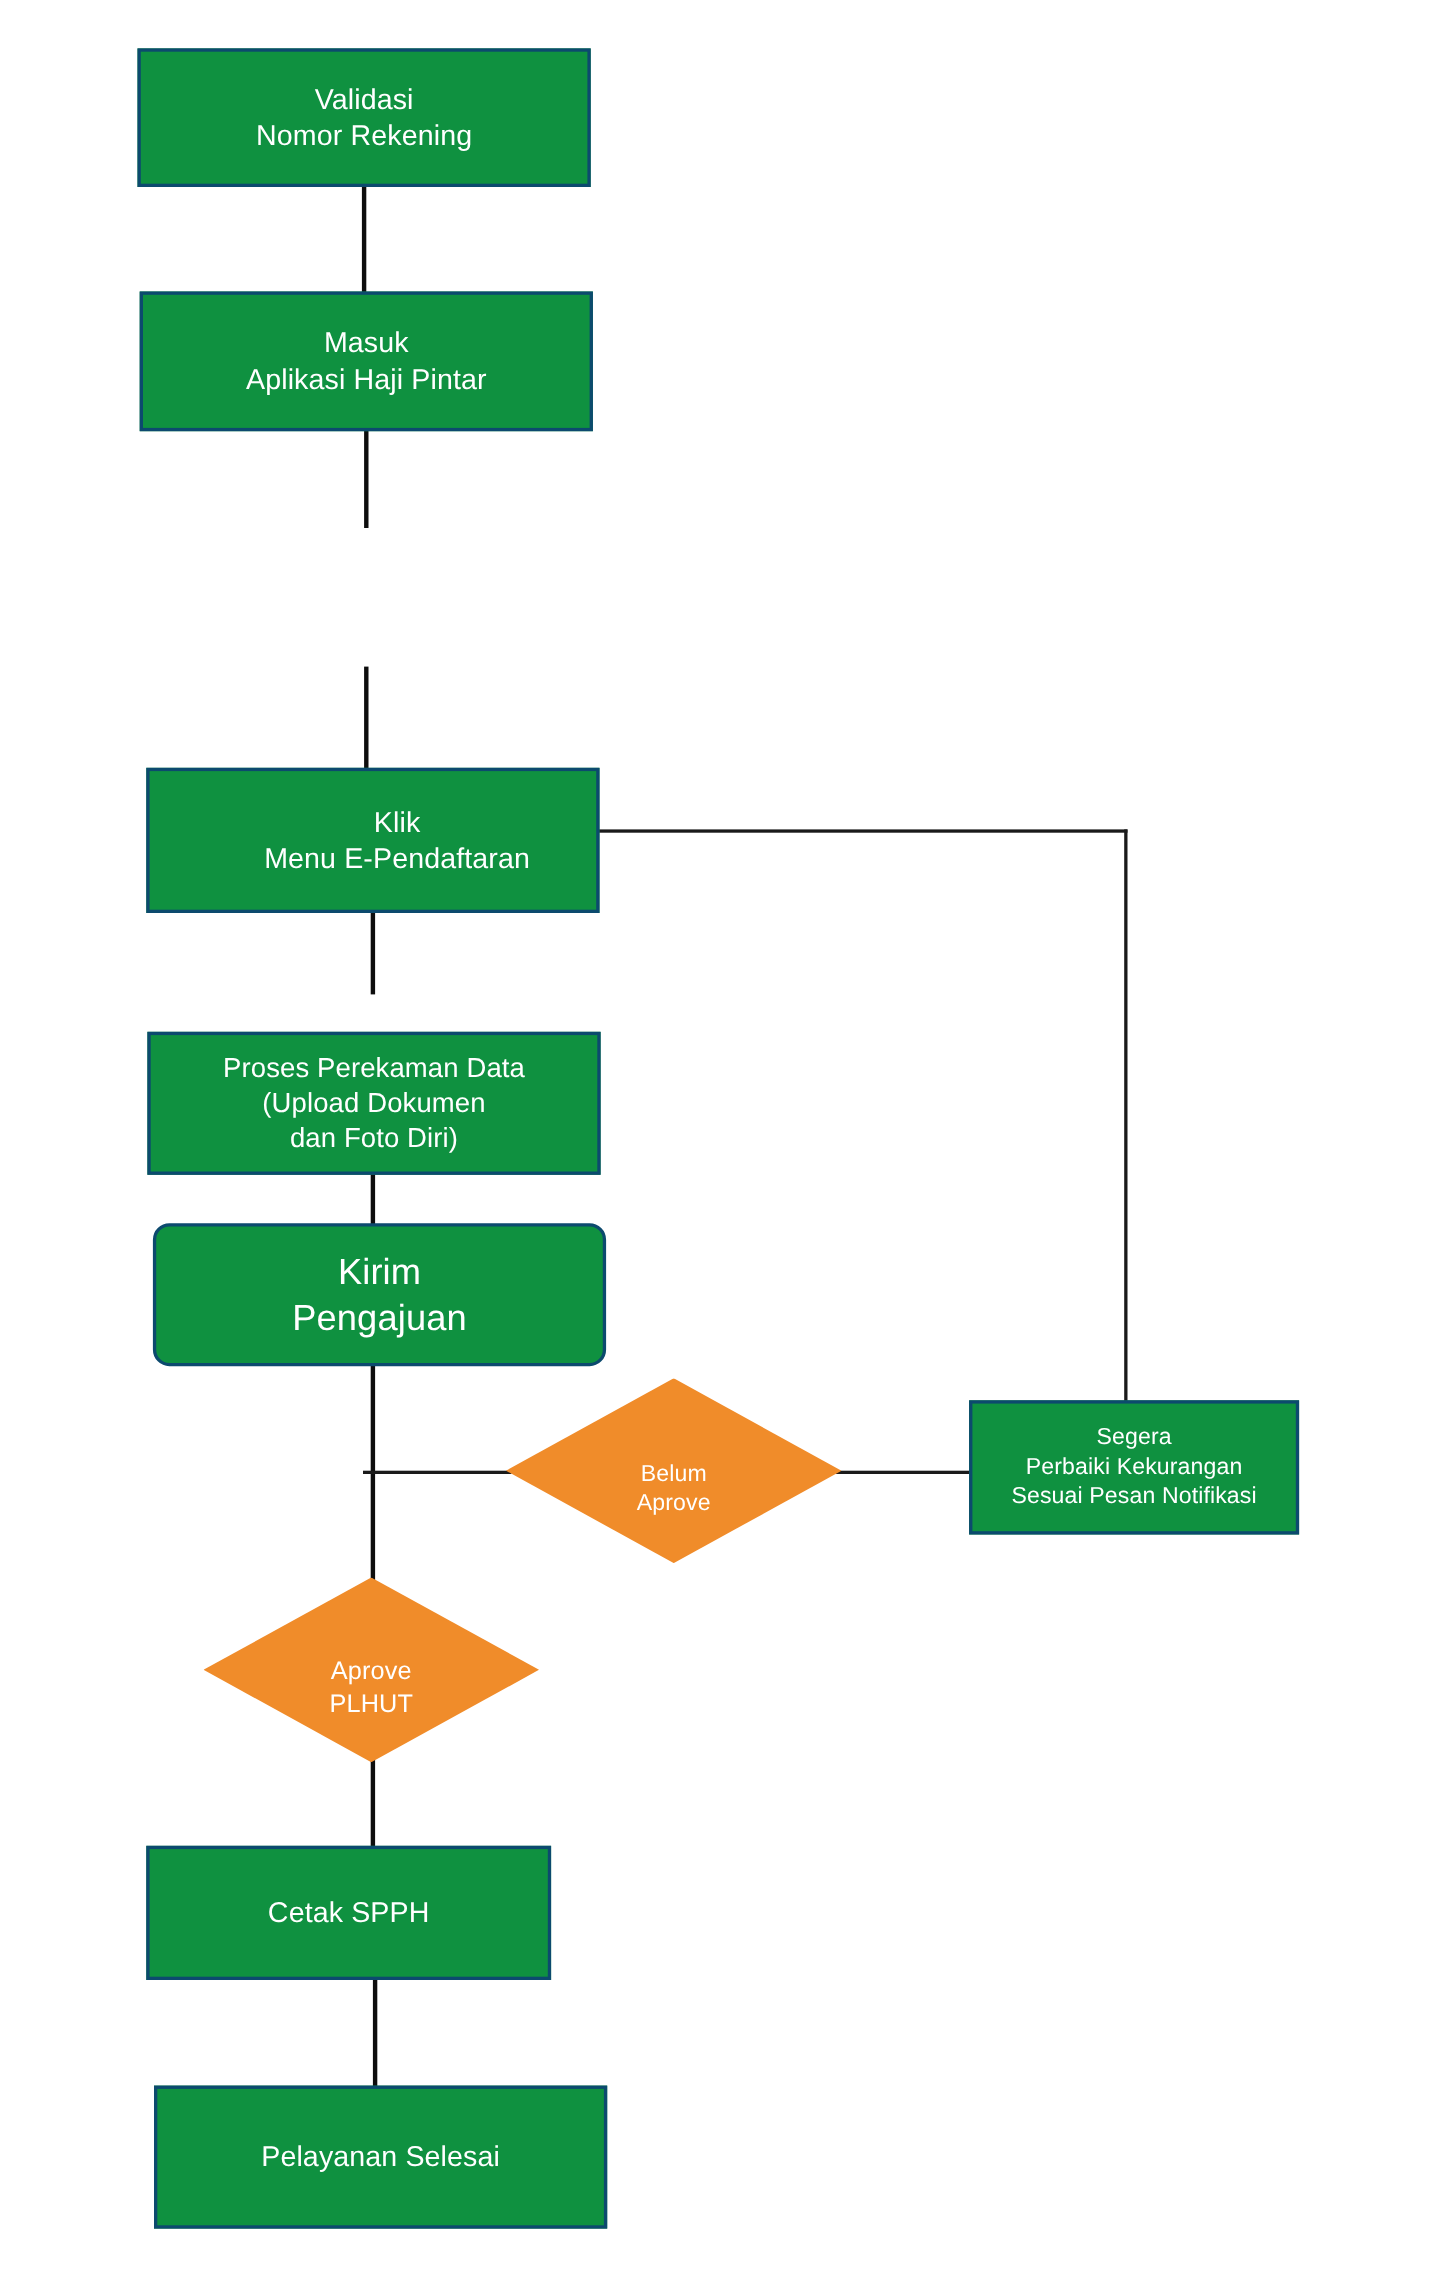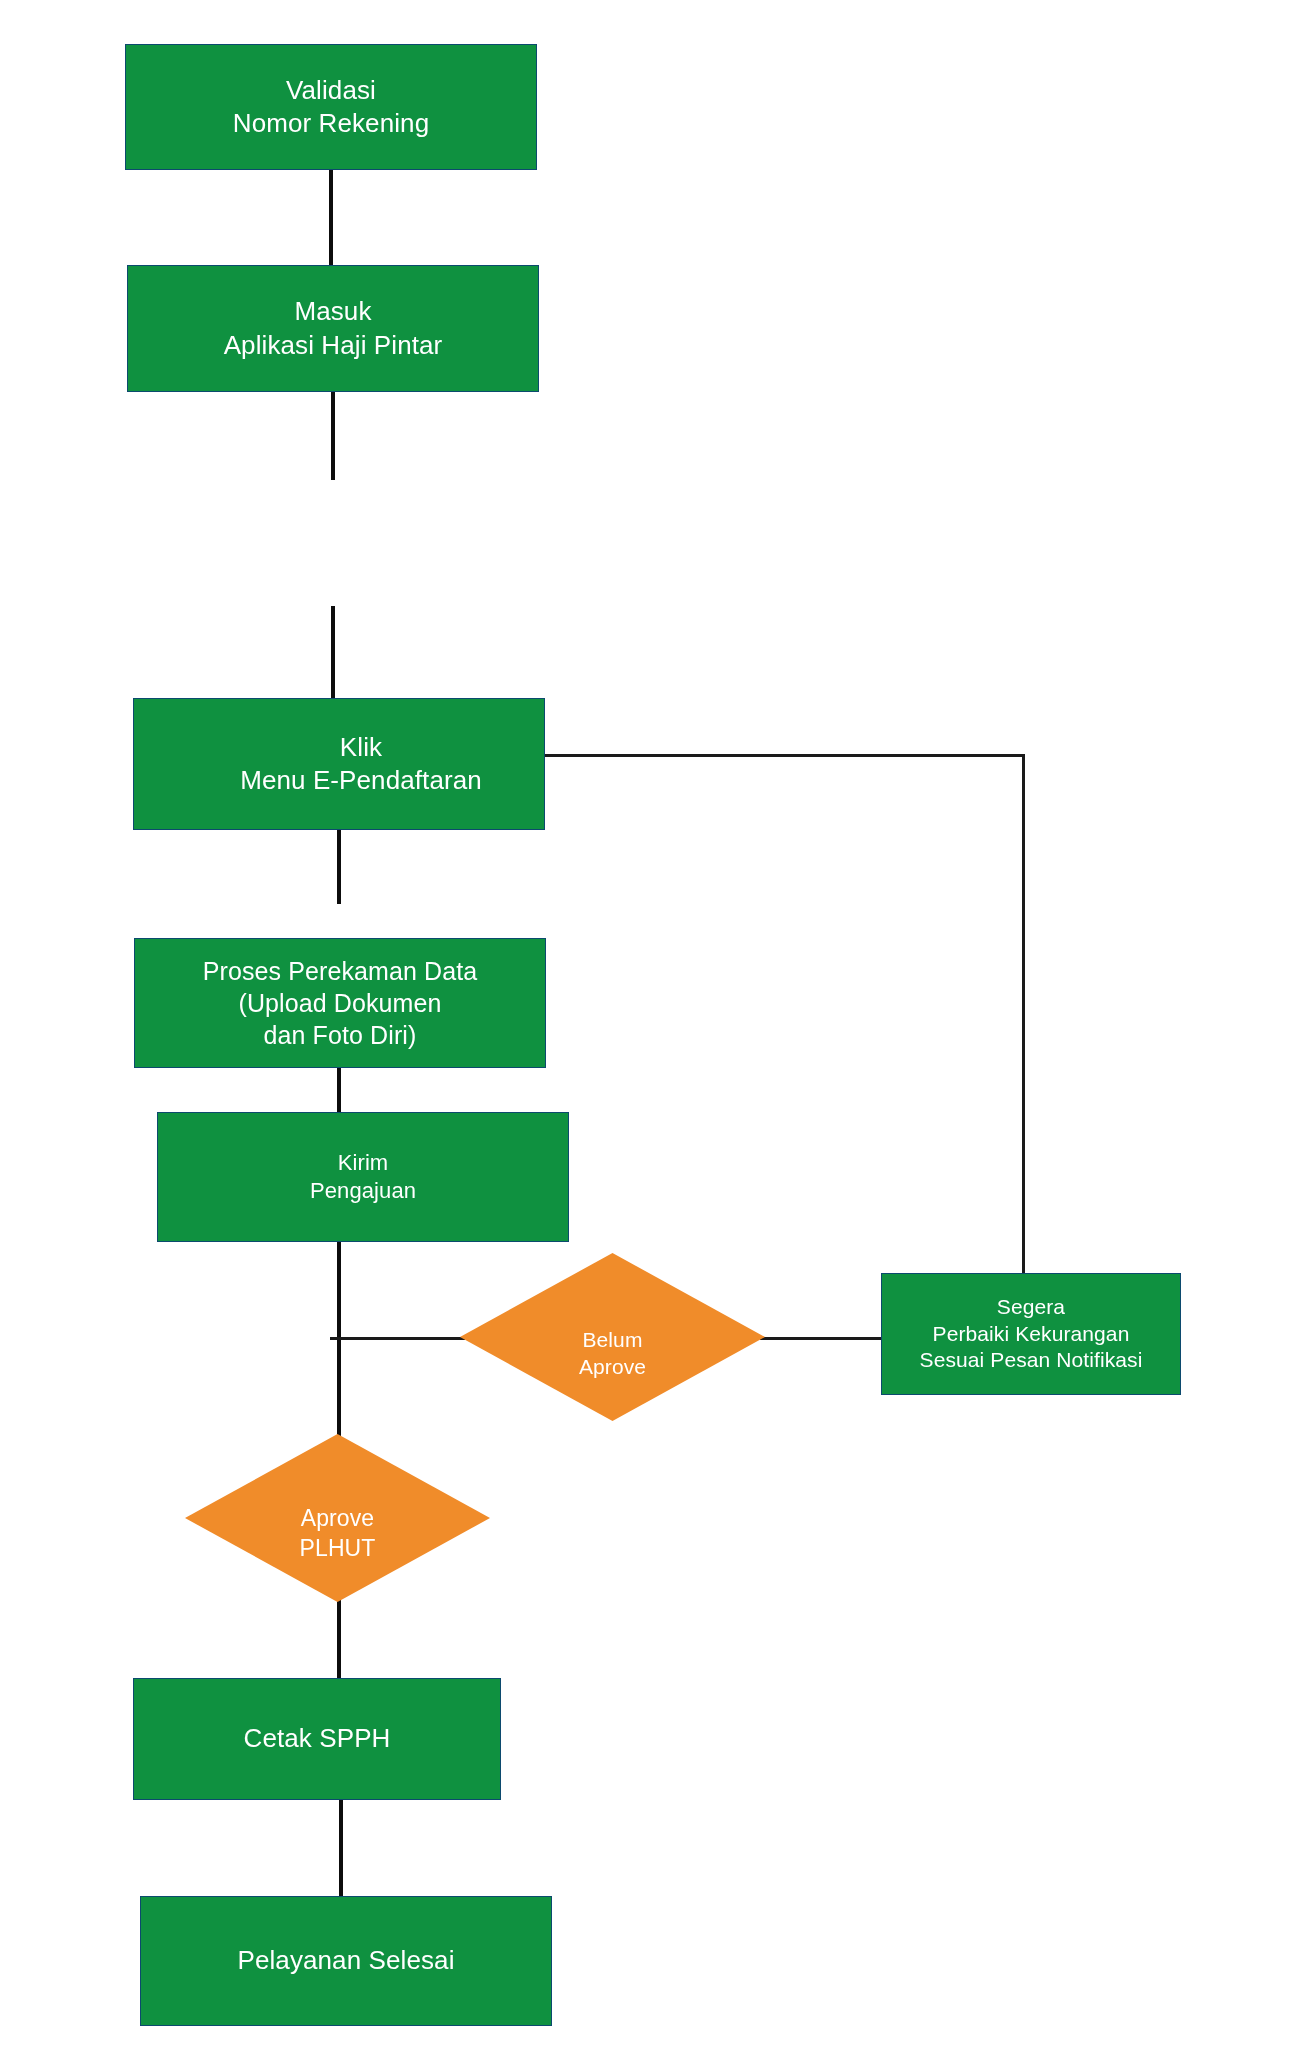--- a/index.html
+++ b/index.html
@@ -31,21 +31,21 @@
     background: #0d0d0d;
   }
   .conn-v.thin { width: 3px; background: #1a1a1a; }
   .conn-h.thin { height: 3px; background: #1a1a1a; }
 
   
   .node-box {
     position: absolute;
     box-sizing: border-box;
     background: #0f9140;
-    border: 1px solid #0c4a6e;
+    border: 3px solid #0c4a6e;
     color: #ffffff;
     display: flex;
     align-items: center;
     justify-content: center;
     text-align: center;
     line-height: 1.28;
     font-weight: 400;
     letter-spacing: 0.1px;
     white-space: pre-line;
     z-index: 3;
@@ -112,21 +112,21 @@
 Aplikasi Haji Pintar</div>
 
 
   <div class="node-box" style="left:133px; top:698px; width:412px; height:132px; font-size:26px;padding-left:44px;">Klik
 Menu E-Pendaftaran</div>
 
   <div class="node-box" style="left:134px; top:902px; width:412px; height:130px; font-size:25px;margin-top:36px;">Proses Perekaman Data
 (Upload Dokumen
 dan Foto Diri)</div>
 
-  <div class="node-box" style="left:157px; top:1112px; width:412px; height:130px; font-size:22px;">Kirim
+  <div class="node-box" style="left:139px; top:1112px; width:412px; height:130px; font-size:33px;border-radius:15px;">Kirim
 Pengajuan</div>
 
   <div class="node-diamond" style="left:460px; top:1253px; width:305px; height:168px;">
     <span class="dia-shape"></span>
     <span class="dia-label" style="font-size:21px;">Belum
 Aprove</span>
   </div>
 
   <div class="node-box" style="left:881px; top:1273px; width:300px; height:122px; font-size:21px;">Segera
 Perbaiki Kekurangan

